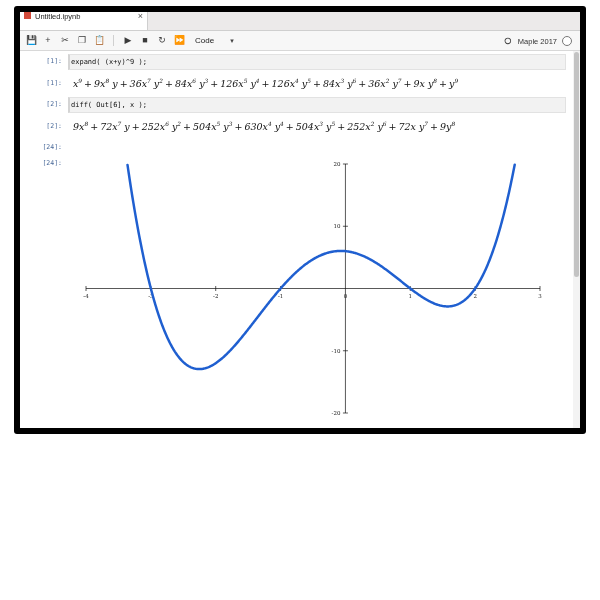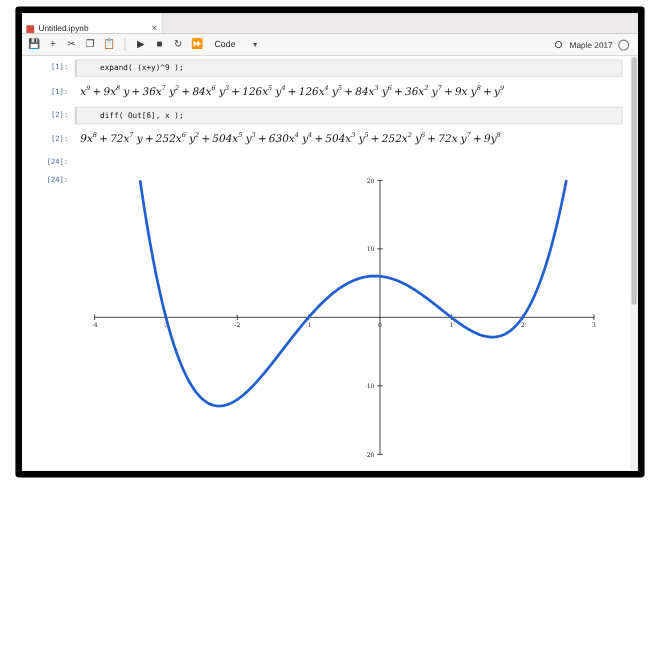--- a/index.html
+++ b/index.html
@@ -44,21 +44,21 @@
   }
   .tab {
     position: absolute;
     left: 0;
     top: 0;
     height: 18px;
     min-width: 128px;
     background: #ffffff;
     border-right: 1px solid #cfcfcf;
     display: flex;
-    align-items: flex-end;
+    align-items: flex-start;
     padding: 0 4px;
     box-sizing: border-box;
     font-size: 7.5px;
     color: #222;
   }
   .tab-icon {
     width: 7px;
     height: 7px;
     background: #d24a3a;
     margin-right: 4px;
@@ -178,21 +178,21 @@
     font-size: 6.5px;
     color: #4a6a9a;
     padding-top: 3px;
     white-space: nowrap;
   }
   .input-area {
     flex: 1 1 auto;
     background: #f2f2f2;
     border: 1px solid #e2e2e2;
     border-left: 2px solid #d4d4d4;
-    padding: 3px 21px;
+    padding: 3px 1px;
     font-family: "DejaVu Sans Mono", monospace;
     font-size: 7px;
     color: #111;
     white-space: pre;
     overflow: hidden;
   }
   .output-area {
     flex: 1 1 auto;
     padding: 2px 5px;
     font-family: "DejaVu Serif", serif;

